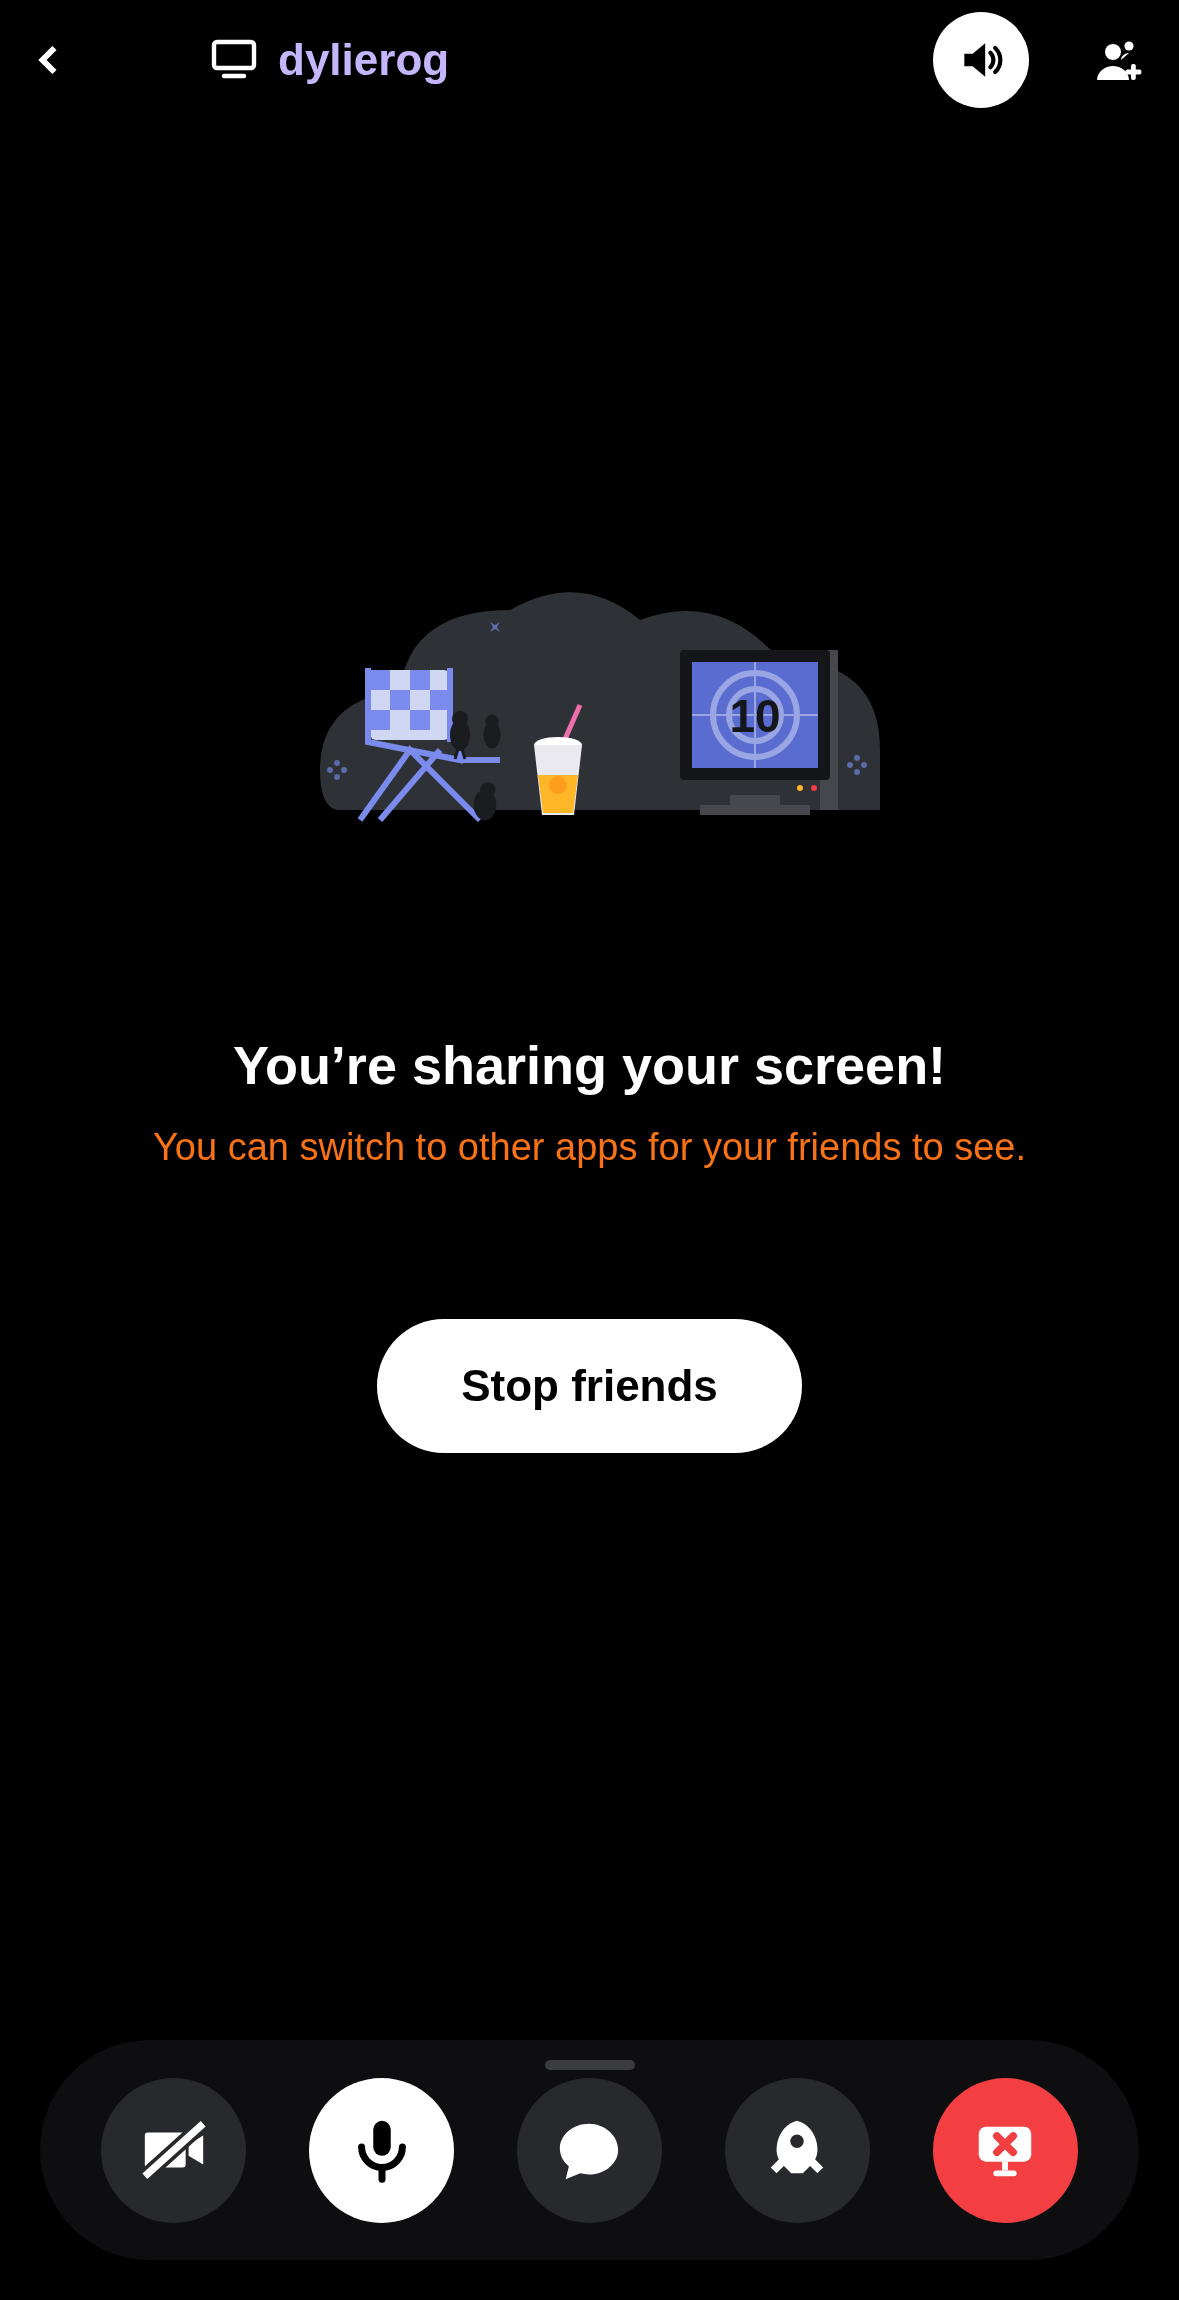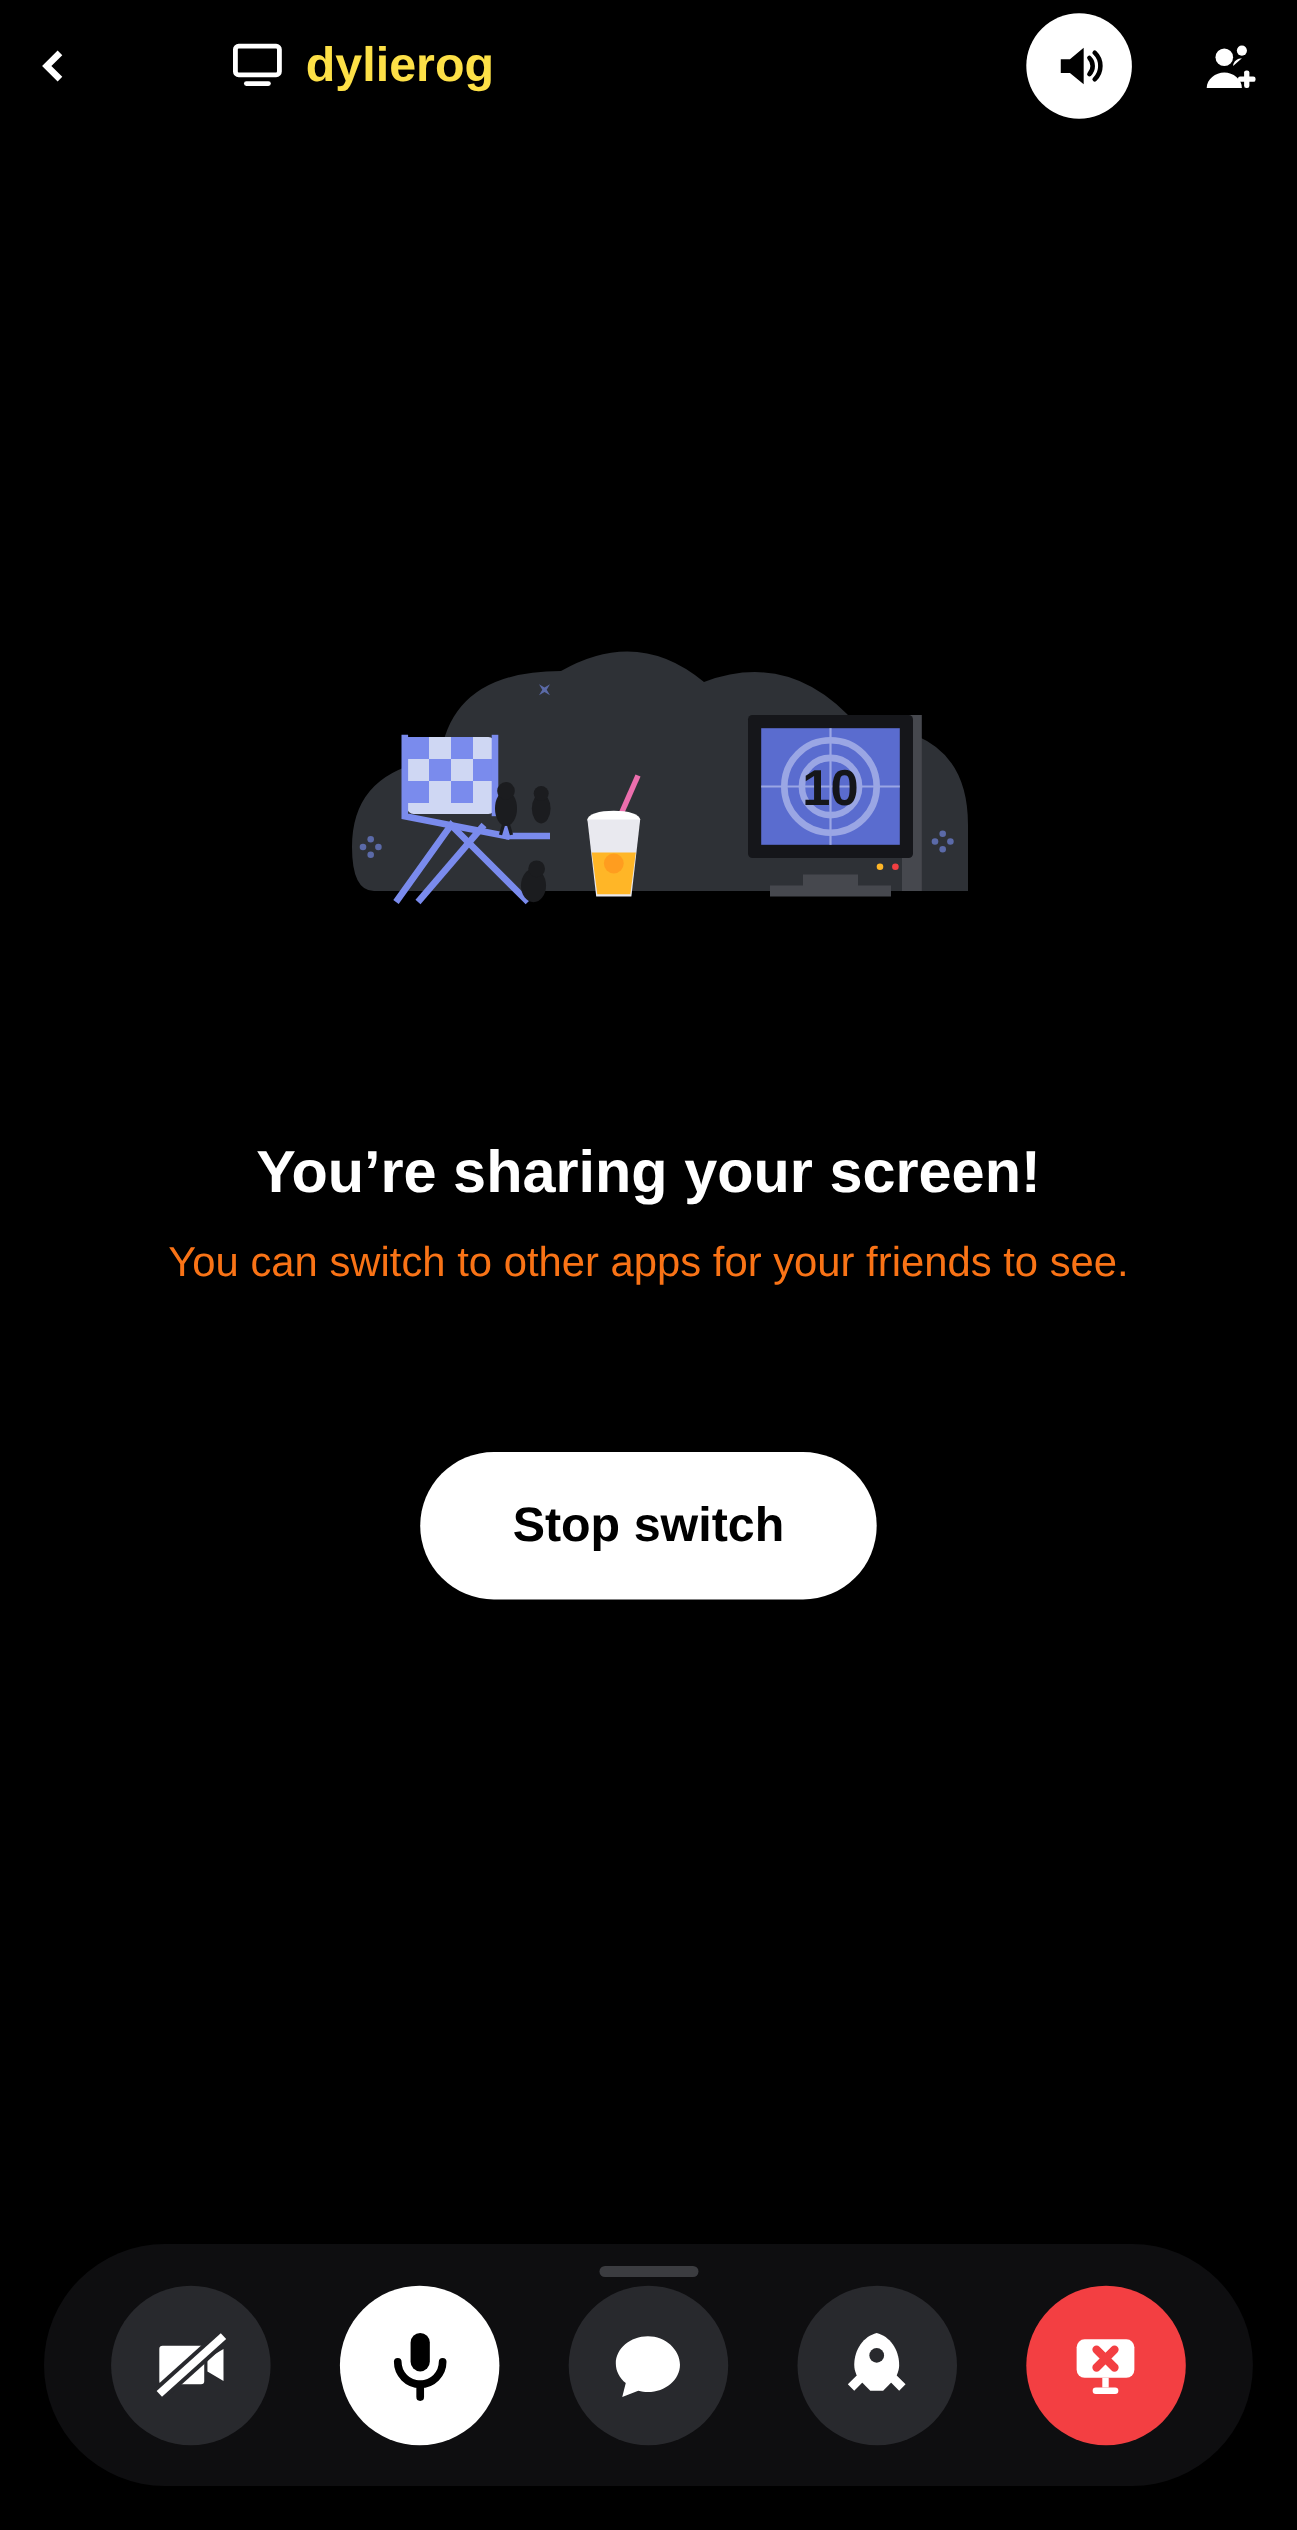--- a/index.html
+++ b/index.html
@@ -5,21 +5,21 @@
   * { margin: 0; padding: 0; box-sizing: border-box; }
   html, body { width: 1179px; height: 2300px; background: #000000; overflow: hidden; font-family: -apple-system, "Segoe UI", "Helvetica Neue", Arial, sans-serif; color: #ffffff; }
 
   
   .topbar { position: absolute; top: 0; left: 0; width: 100%; height: 120px; display: flex; align-items: center; }
   .back-btn { width: 100px; height: 100px; display: flex; align-items: center; justify-content: center; }
   .back-btn svg { width: 36px; height: 36px; stroke: #ffffff; stroke-width: 4; fill: none; }
 
   .title-box { display: flex; align-items: center; gap: 20px; margin-left: 110px; }
   .title-box .mon svg { width: 48px; height: 48px; }
-  .title-box .name { font-size: 44px; font-weight: 700; color: #fde047; }
+  .title-box .name { font-size: 44px; font-weight: 700; color: #c4b5fd; }
 
   .top-right { position: absolute; right: 30px; top: 0; height: 120px; display: flex; align-items: center; gap: 60px; }
   .audio-btn { width: 96px; height: 96px; border-radius: 50%; background: #ffffff; display: flex; align-items: center; justify-content: center; }
   .audio-btn svg { width: 50px; height: 50px; }
   .add-friend-btn { width: 60px; height: 60px; display: flex; align-items: center; justify-content: center; }
   .add-friend-btn svg { width: 48px; height: 48px; fill: #ffffff; }
 
   
   .center { position: absolute; top: 550px; left: 0; width: 100%; display: flex; flex-direction: column; align-items: center; }
 
@@ -163,21 +163,21 @@
         <path class="ill-cup" d="M-6 0 L2 70 L34 70 L42 0 Z"></path>
         <path class="ill-juice" d="M-2 30 L3 68 L33 68 L38 30 Z"></path>
         <circle cx="18" cy="40" r="9" fill="#ff9d1f"></circle>
       </g>
     </svg>
   </div>
 
   <div class="headline">You’re sharing your screen!</div>
   <div class="subline">You can switch to other apps for your friends to see.</div>
 
-  <button class="stop-btn">Stop switch</button>
+  <button class="stop-btn">Stop friends</button>
 </div>
 
 <div class="bottombar">
   <div class="drag-handle"></div>
 
   <div class="action dark">
     <svg viewBox="0 0 24 24">
       <path d="M3 6h12a1 1 0 0 1 1 1v10a1 1 0 0 1-1 1H3a1 1 0 0 1-1-1V7a1 1 0 0 1 1-1z" fill="#ffffff"></path>
       <path d="M17 10l5-3v10l-5-3z" fill="#ffffff"></path>
       <line x1="2" y1="21" x2="22" y2="3" stroke="#28292d" stroke-width="5"></line>

